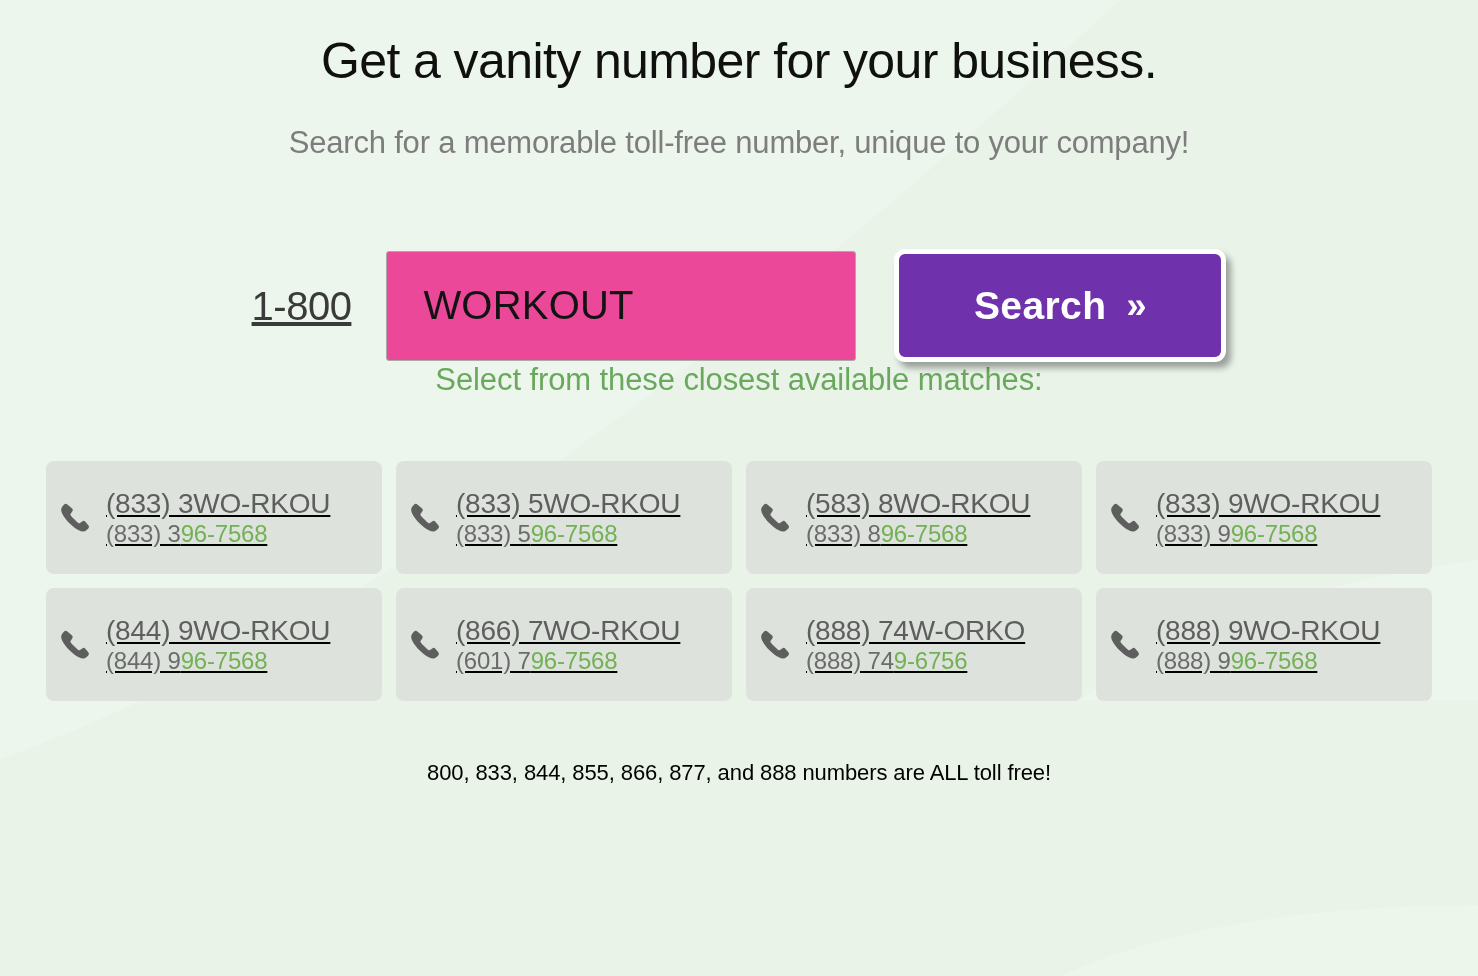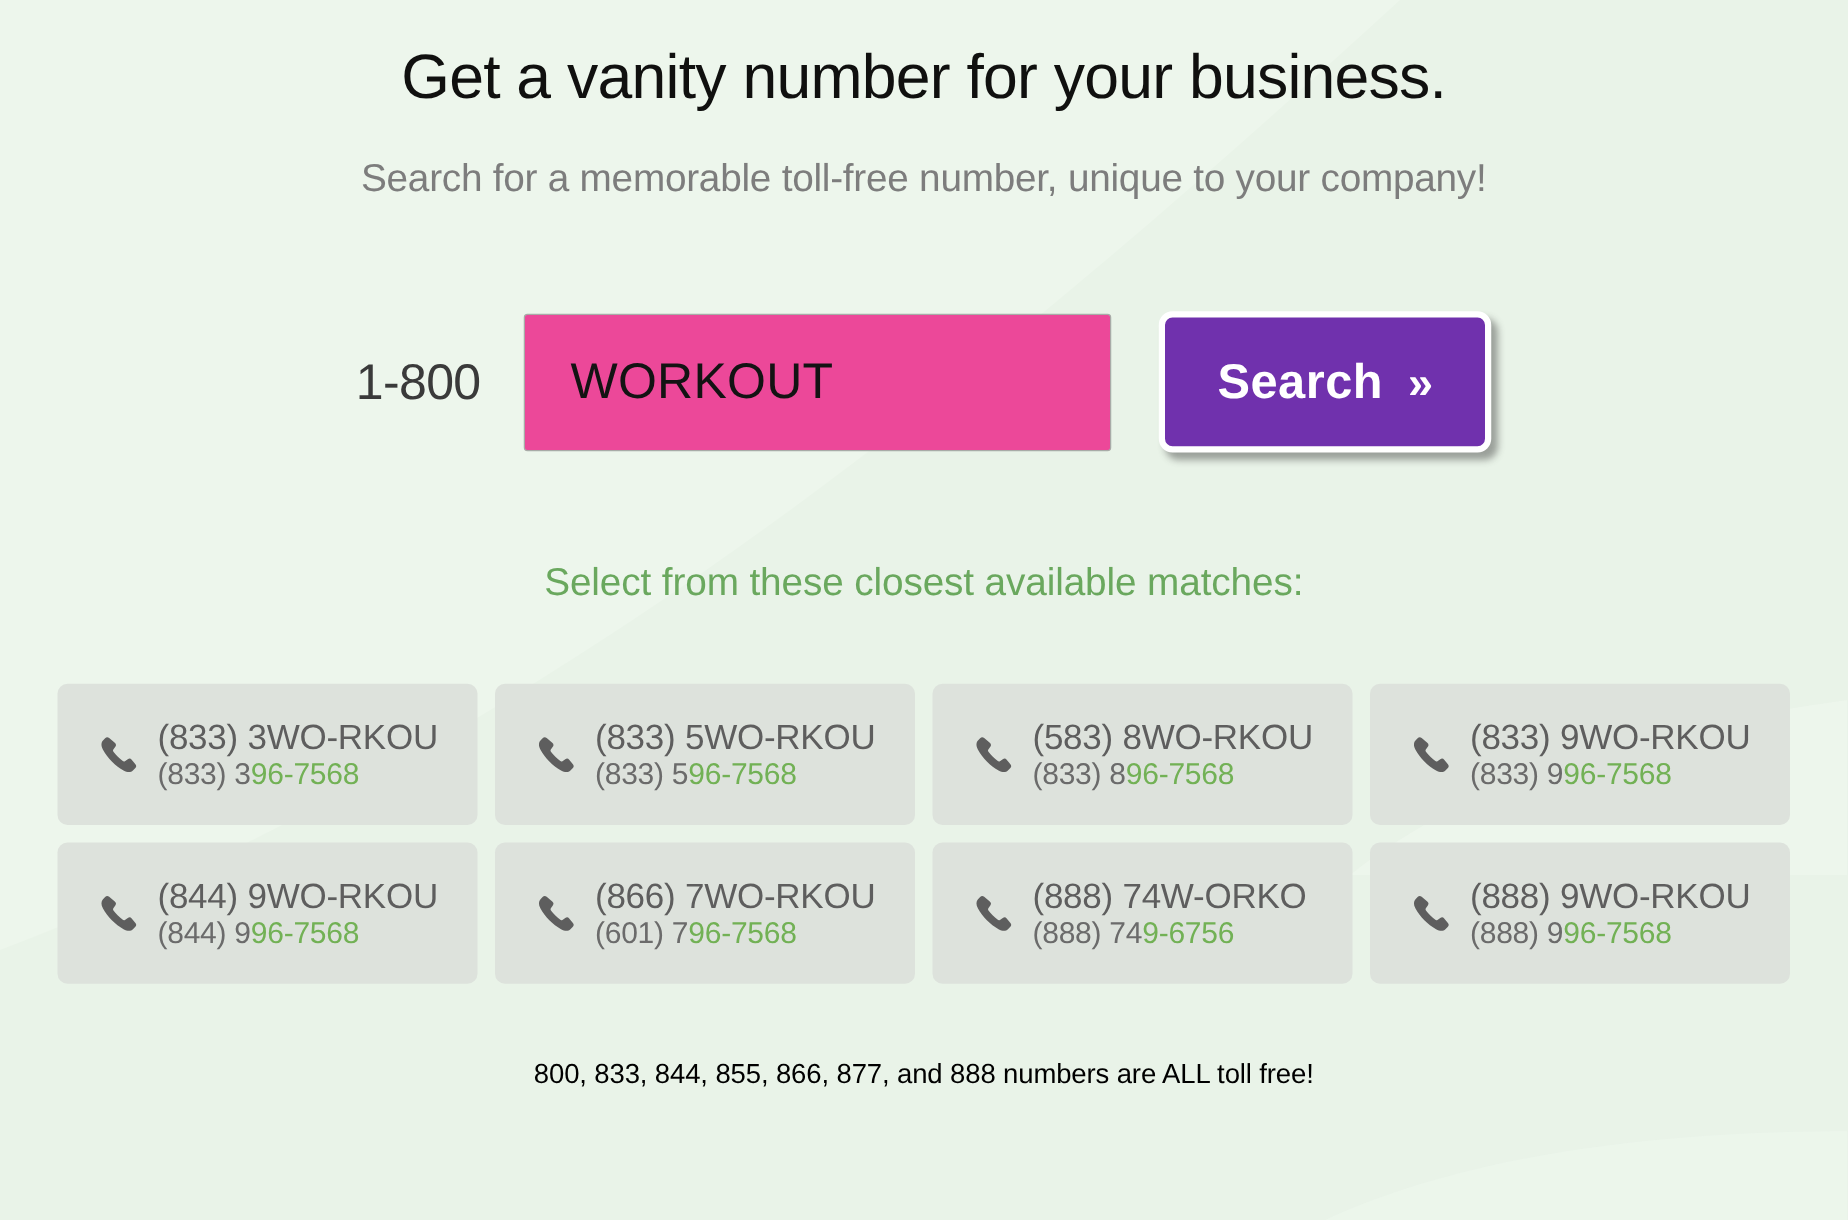--- a/index.html
+++ b/index.html
@@ -62,20 +62,21 @@
     gap: 0;
   }
 
   .prefix {
     font-size: 40px;
     color: #3a3a3a;
     font-weight: 400;
     letter-spacing: -0.5px;
     margin-right: 35px;
     line-height: 1;
+    text-decoration: underline;
   }
 
   .search-input {
     width: 470px;
     height: 110px;
     border: 1px solid #a8aba7;
     border-radius: 3px;
     background: #ec4899;
     font-family: "Liberation Sans", sans-serif;
     font-size: 40px;
@@ -85,21 +86,21 @@
     letter-spacing: 0.2px;
   }
   .search-input::placeholder { color: #b5b5b5; }
 
   .search-btn-wrap {
     margin-left: 38px;
     position: relative;
   }
 
   .search-btn {
-    width: 266px;
+    width: 332px;
     height: 113px;
     background: #7031ad;
     border: 5px solid #ffffff;
     border-radius: 11px;
     color: #ffffff;
     font-family: "Liberation Sans", sans-serif;
     font-size: 39px;
     font-weight: bold;
     letter-spacing: 0.4px;
     cursor: pointer;
@@ -109,42 +110,42 @@
     justify-content: center;
     gap: 20px;
   }
   .search-btn .chev { font-size: 36px; font-weight: bold; }
 
   
   .matches-label {
     text-align: center;
     font-size: 31px;
     color: #6aa85e;
-    margin-top: 86px;
     letter-spacing: -0.1px;
   }
 
   
   .results-grid {
     display: grid;
     grid-template-columns: repeat(4, 336px);
     grid-auto-rows: 113px;
     gap: 14px;
     justify-content: center;
     margin-top: 63px;
   }
 
   .result-card {
     background: #dde2dc;
     border-radius: 8px;
     display: flex;
     align-items: center;
-    padding-left: 32px;
+    padding-left: 12px;
     cursor: pointer;
     gap: 14px;
+    text-decoration: underline;
   }
 
   .phone-icon {
     flex: 0 0 auto;
     width: 34px;
     height: 34px;
     display: block;
     color: #5e5e5e;
   }
 

